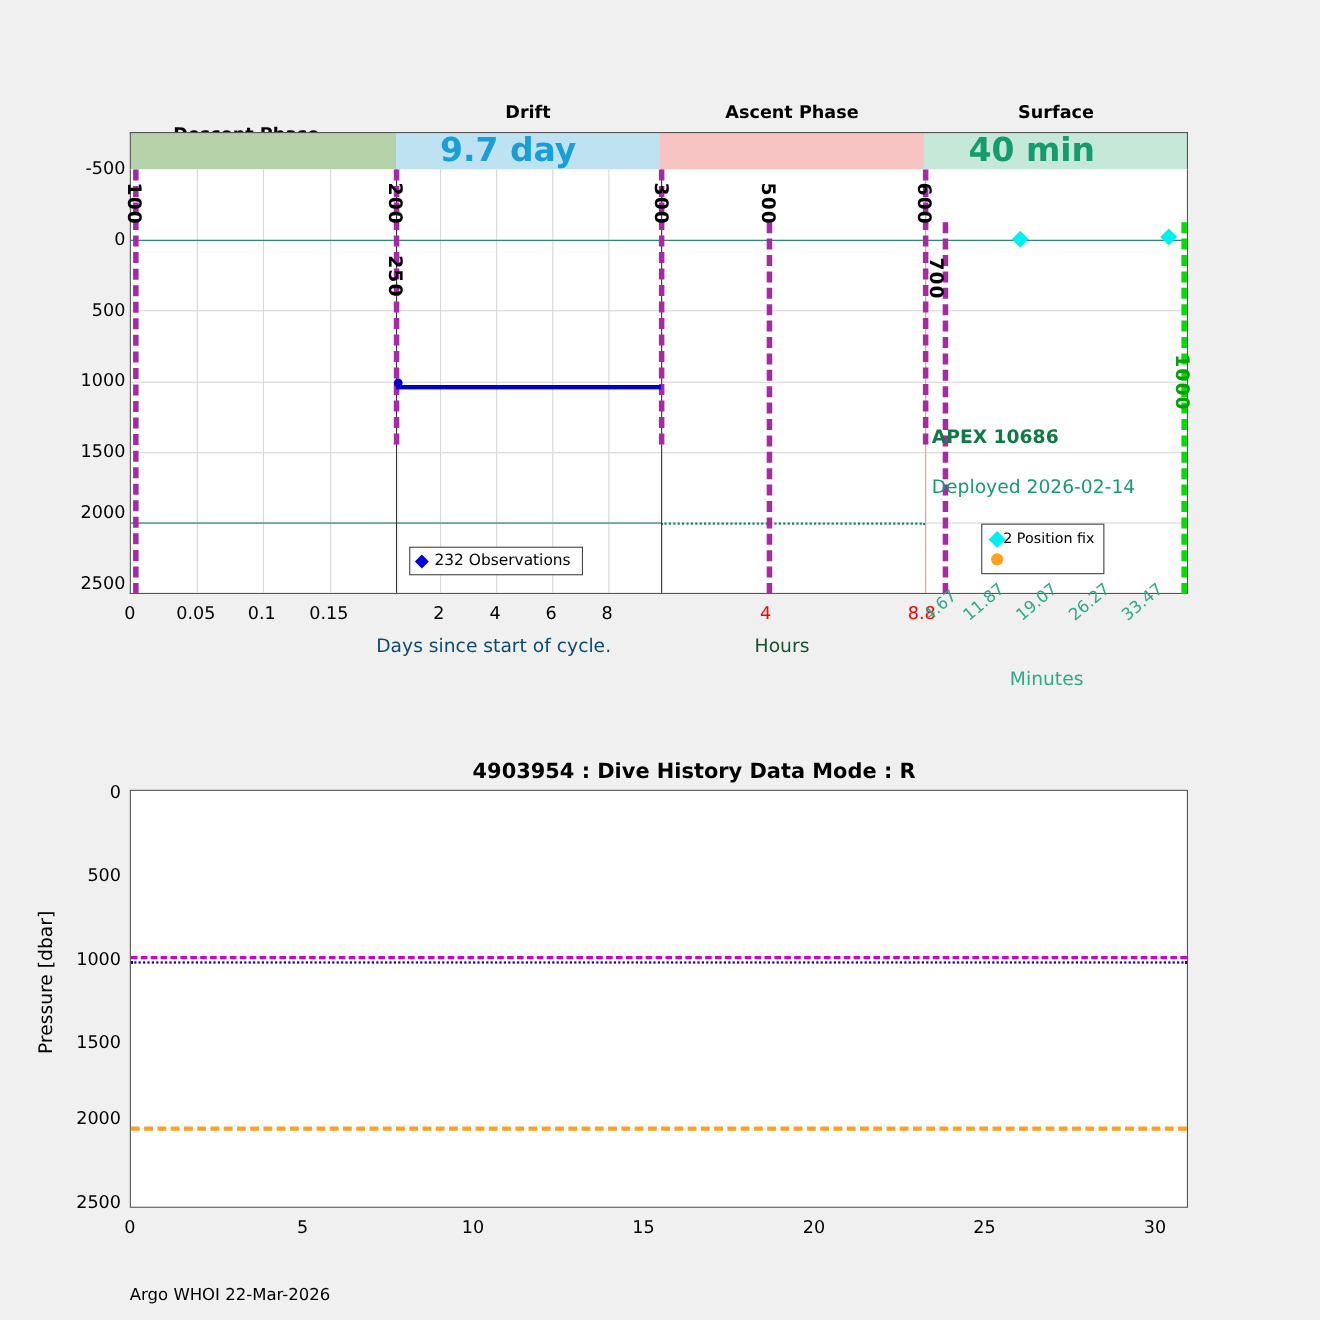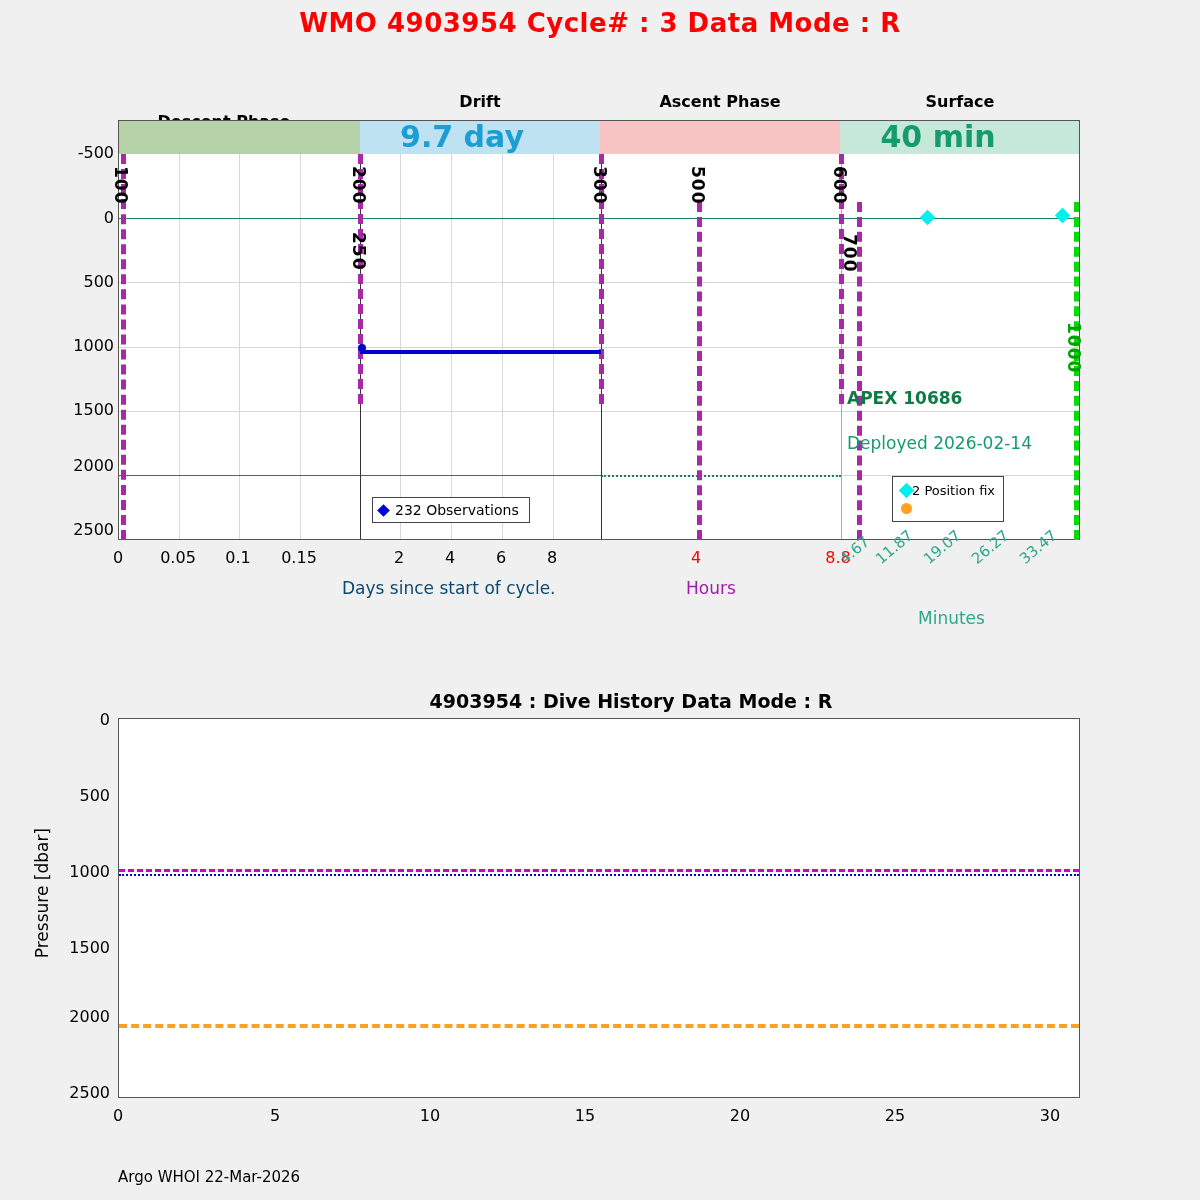--- a/index.html
+++ b/index.html
@@ -127,21 +127,21 @@
     text-align: center;
     width: 60px;
   }
   .xtick.red { color: #ff0000; }
 
   .axis-caption {
     position: absolute;
     font-size: 17px;
     color: #0c4a6e;
   }
-  .axis-caption.red { color: #a21caf; }
+  .axis-caption.red { color: #14532d; }
   .axis-caption.teal { color: #2ea88a; }
 
   .vdash {
     position: absolute;
     width: 0;
     border-left: 5px dashed #a828a8;
   }
   .vdash.green { border-left: 5px dashed #00dd00; }
 
   .vnum {
@@ -288,21 +288,20 @@
     top: 1168px;
     font-size: 15px;
     color: #000;
   }
 </style>
 </head>
 <body>
 
 <div class="page">
 
-  <div class="main-title">WMO 4903954   Cycle# : 3   Data Mode : R</div>
 
   <div id="topPanel">
 
     <div class="phase-label" style="left:103px; top:92px; width:242px;margin-top:20px;">Descent Phase</div>
     <div class="phase-label" style="left:360px; top:92px; width:240px;">Drift</div>
     <div class="phase-label" style="left:600px; top:92px; width:240px;">Ascent Phase</div>
     <div class="phase-label" style="left:840px; top:92px; width:240px;">Surface</div>
 
     <div class="band" style="left:119px; width:241px; background:#b5d2a8;"></div>
     <div class="band" style="left:360px; width:240px; background:#bfe2f2;"></div>

